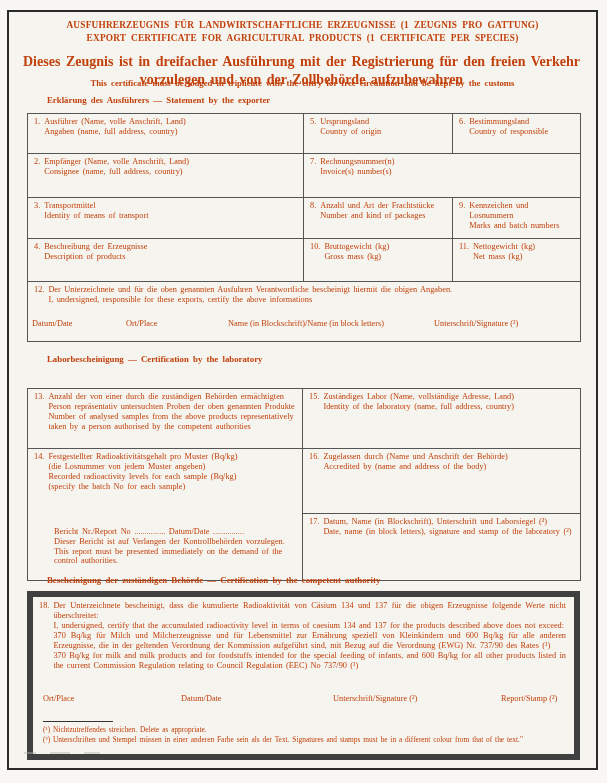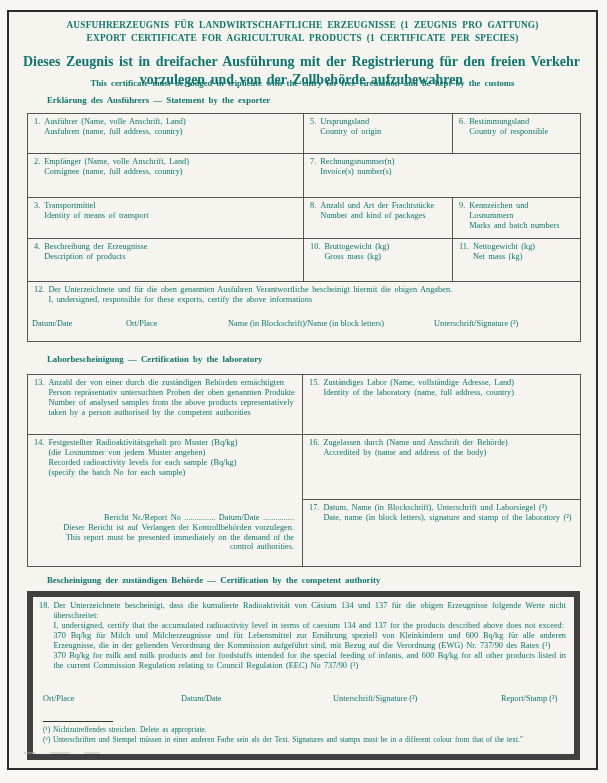--- a/index.html
+++ b/index.html
@@ -1,50 +1,50 @@
 <!DOCTYPE html>
 <html><head>
 <meta charset="utf-8">
 <style>
   html,body { margin:0; padding:0; background:#ffffff; }
   .canvas {
     position:relative; width:607px; height:783px;
     background:#f8f7f4; overflow:hidden;
-    font-family:"Liberation Serif", serif; color:#0f766e;text-decoration:underline;
+    font-family:"Liberation Serif", serif; color:#c2410c;text-decoration:underline;
     -webkit-font-smoothing:antialiased;
   }
   .frame {
     position:absolute; left:7px; top:10px; width:591px; height:760px;
     box-sizing:border-box; border:2px solid #2b2b2b; background:#f5f4ef;
   }
   
   .t1 { position:absolute; left:10px; right:10px; text-align:center;
         font-weight:bold; font-size:9.3px; word-spacing:2.5px; letter-spacing:.2px; }
   .notice-de { position:absolute; left:14px; width:557px; font-weight:bold; font-size:14px;
         word-spacing:2px; text-align:justify; text-align-last:center; line-height:1.25; }
   .notice-en { position:absolute; left:10px; right:10px; text-align:center;
         font-weight:bold; font-size:8.7px; word-spacing:2px; }
   .sec { position:absolute; left:18px; font-weight:bold; font-size:8.8px; word-spacing:2px;margin-left:20px; }
   
   .tbl { position:absolute; left:18px; display:grid; gap:1px;
          background:#555; border:1px solid #555; }
   .upper { top:101px; grid-template-columns:275px 148px 127px;
            grid-template-rows:39px 43px 40px 42px 59px; }
-  .lower { top:362px; grid-template-columns:274px 277px;
+  .lower { top:376px; grid-template-columns:274px 277px;
            grid-template-rows:59px 64px 66px; }
   .cell { background:#f5f4ef; padding:3px 6px 0 6px; overflow:hidden; box-sizing:border-box; }
   .span23 { grid-column:2/4; }
   .span123 { grid-column:1/4; position:relative; }
   .rspan23 { grid-row:2/4; position:relative; }
   .fl { display:flex; font-size:8.3px; line-height:1.22; word-spacing:1.4px; }
   .fnum { flex:0 0 auto; margin-right:4px; }
   .ftxt { flex:1 1 auto; }
   .sig-label { position:absolute; font-size:8.3px; white-space:nowrap; }
   .report-block { position:absolute; left:26px; right:8px; top:78px;
-                  font-size:8.3px; line-height:1.18; word-spacing:1.4px;text-align:right; }
+                  font-size:8.3px; line-height:1.18; word-spacing:1.4px; }
   
   .box18 { position:absolute; left:18px; top:579px; width:553px; height:169px;
            box-sizing:border-box; border:6px solid #404040; background:#f5f4ef; }
   .b18p { display:flex; font-size:8.3px; line-height:1.2; word-spacing:1.2px;
           padding:4px 8px 0 6px; }
   .b18p .ftxt { text-align:justify; }
   .b18p.cont { padding-top:0; }
   .b18p.cont .fnum { visibility:hidden; }
   .rule { position:absolute; left:10px; top:124px; width:70px; border-top:1px solid #333; }
   .fn { position:absolute; left:10px; right:8px; font-size:7.4px; word-spacing:1px; white-space:nowrap; }
@@ -64,21 +64,21 @@
     <div class="notice-de" style="top:41px">Dieses Zeugnis ist in dreifacher Ausführung mit der Registrierung für den freien Verkehr vorzulegen und von der Zollbehörde aufzubewahren</div>
     <div class="notice-en" style="top:66px">This certificate must be lodged in triplicate with the entry for free circulation and be kept by the customs</div>
     <div class="sec" style="top:83px">Erklärung des Ausführers — Statement by the exporter</div>
 
     <div class="tbl upper">
       <div class="cell">
         <div class="fl">
             <span class="fnum">1.</span>
           <div class="ftxt">
               <div>Ausführer (Name, volle Anschrift, Land)</div>
-            <div>Ausfuhren (name, full address, country)</div>
+            <div>Angaben (name, full address, country)</div>
             </div>
           </div>
       </div>
       <div class="cell">
         <div class="fl">
             <span class="fnum">5.</span>
           <div class="ftxt">
               <div>Ursprungsland</div>
             <div>Country of origin</div>
             </div>

